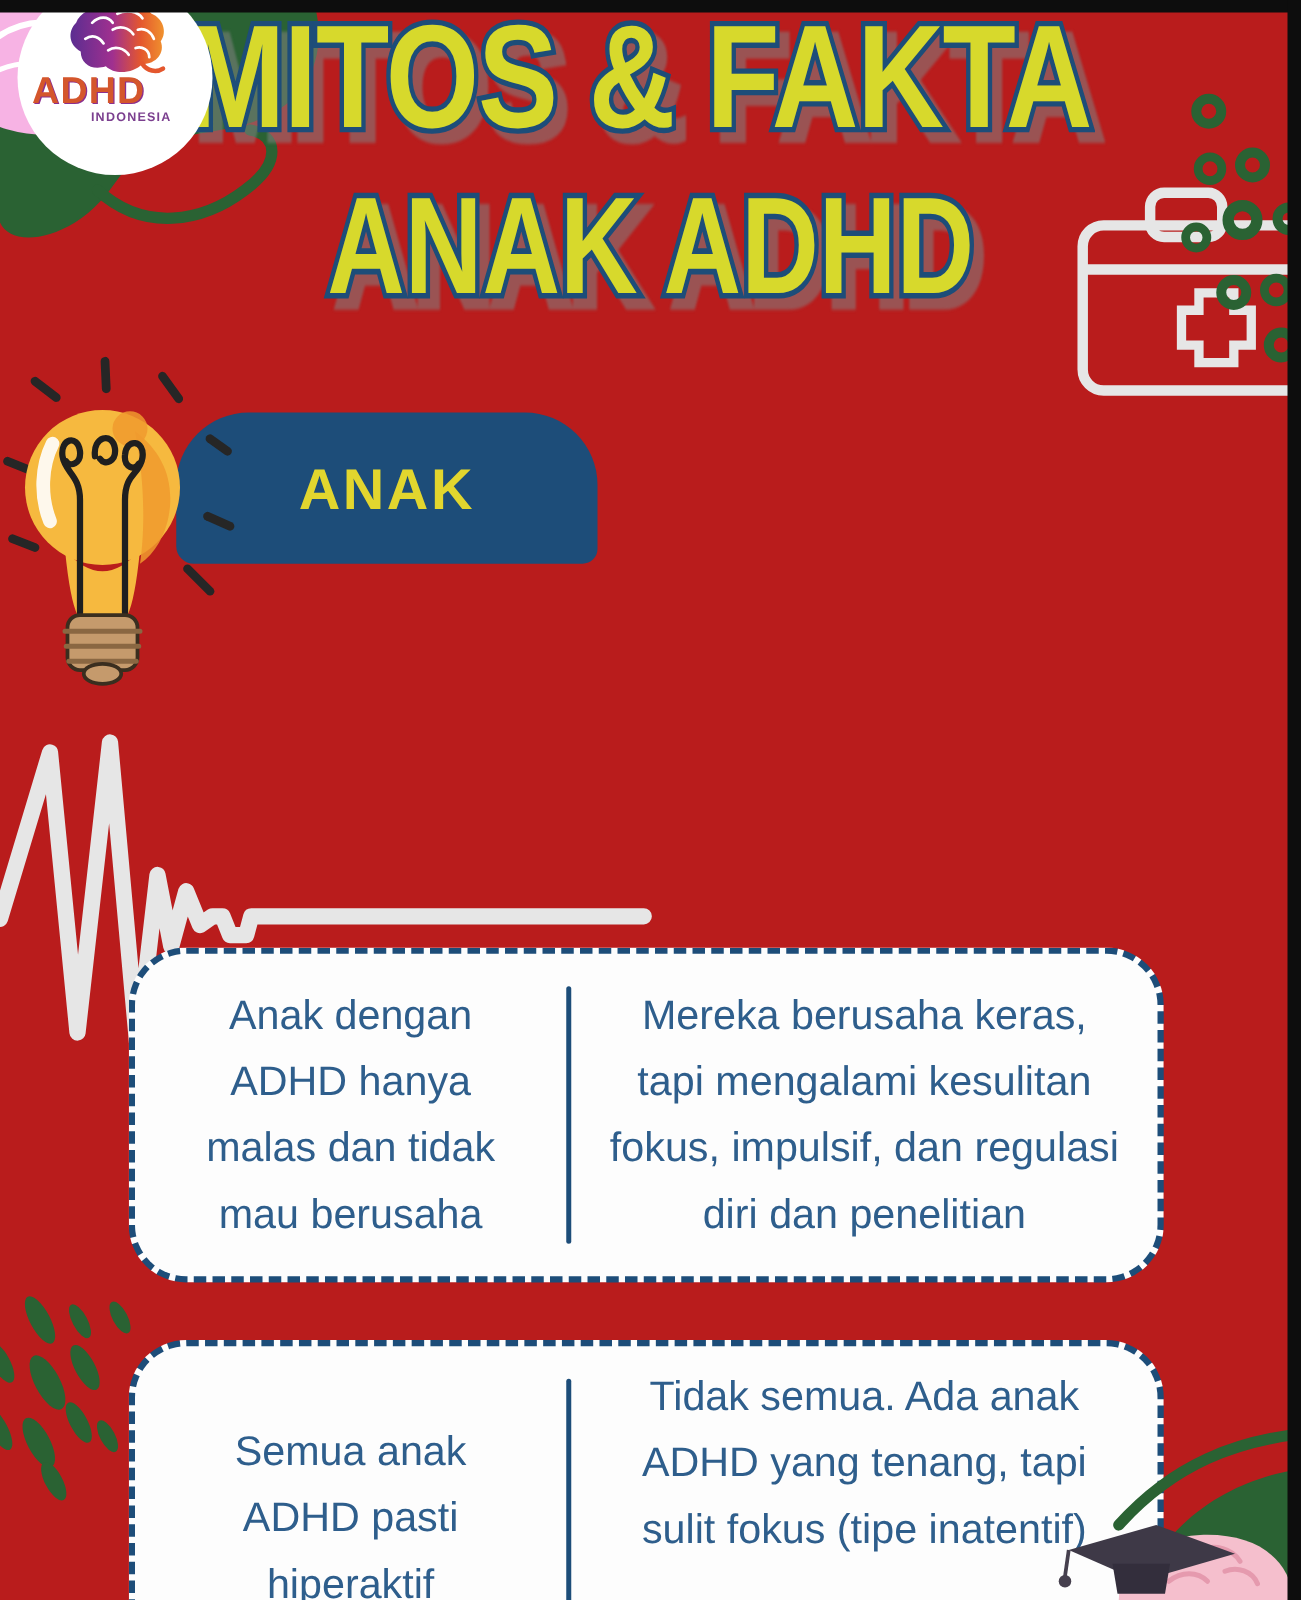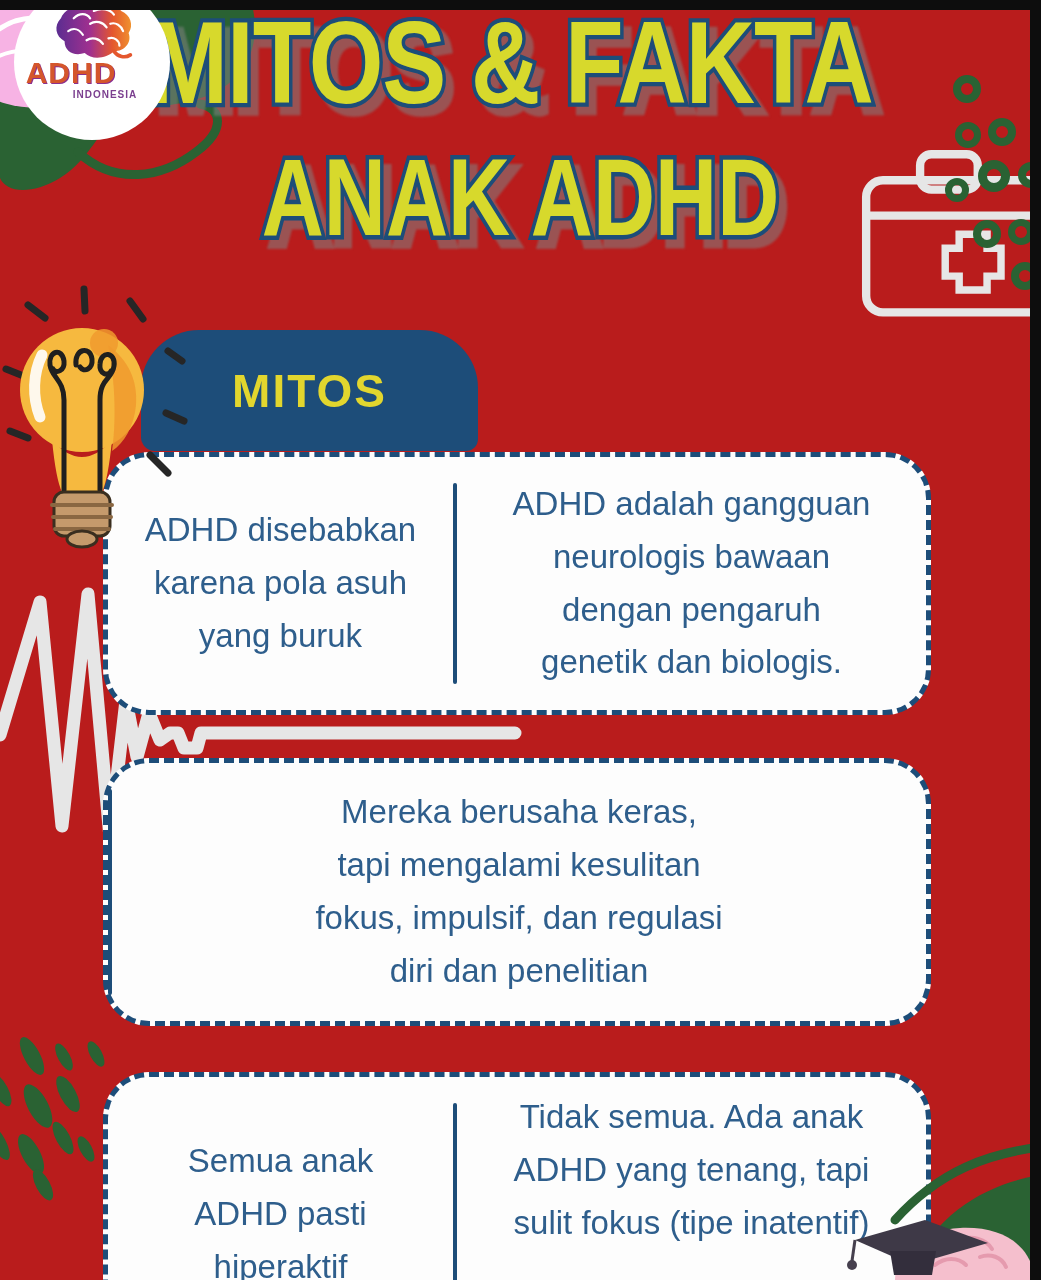--- a/index.html
+++ b/index.html
@@ -119,43 +119,35 @@
   <span class="donut" style="left:955px;top:122px;width:26px;height:26px;border-width:7px;"></span>
   <span class="donut" style="left:988px;top:118px;width:28px;height:28px;"></span>
   <span class="donut" style="left:978px;top:160px;width:32px;height:32px;border-width:9px;"></span>
   <span class="donut" style="left:945px;top:178px;width:24px;height:24px;border-width:7px;"></span>
   <span class="donut" style="left:1018px;top:162px;width:26px;height:26px;"></span>
   <span class="donut" style="left:973px;top:220px;width:28px;height:28px;"></span>
   <span class="donut" style="left:1008px;top:219px;width:26px;height:26px;border-width:7px;"></span>
   <span class="donut" style="left:1011px;top:262px;width:28px;height:28px;"></span>
 
   <div class="tab tab-mitos">
-    <span class="tab-label">MITOS</span>
+    <span class="tab-label">ANAK</span>
   </div>
 
   <svg class="svg-abs decor" style="left:0;top:585px;" width="540" height="265" viewBox="0 0 540 265">
     <polyline points="0,150 40,17 62,241 88,9 110,253 126,115 137,172 149,128 160,155 170,148 178,148 184,163 197,163 201,148 515,148" style="fill:none;stroke:var(--gray-decor,#e6e6e6);stroke-width:13;stroke-linejoin:round;stroke-linecap:round"></polyline>
   </svg>
 
-  <section class="row-box row-1">
+
+  <section class="row-box row-2">
     <div class="cell cell-left">
-      <p class="cell-text">ADHD disebabkan
-karena pola asuh
-yang buruk</p>
-    </div>
-    <div class="divider"></div>
-    <div class="cell cell-right">
-      <p class="cell-text">ADHD adalah gangguan
-neurologis bawaan
-dengan pengaruh
-genetik dan biologis.</p>
-    </div>
-  </section>
-
-  <section class="row-box row-2">
+      <p class="cell-text">Anak dengan
+ADHD hanya
+malas dan tidak
+mau berusaha</p>
+    </div>
     <div class="divider"></div>
     <div class="cell cell-right">
       <p class="cell-text">Mereka berusaha keras,
 tapi mengalami kesulitan
 fokus, impulsif, dan regulasi
 diri dan penelitian</p>
     </div>
   </section>
 
   <section class="row-box row-3">

